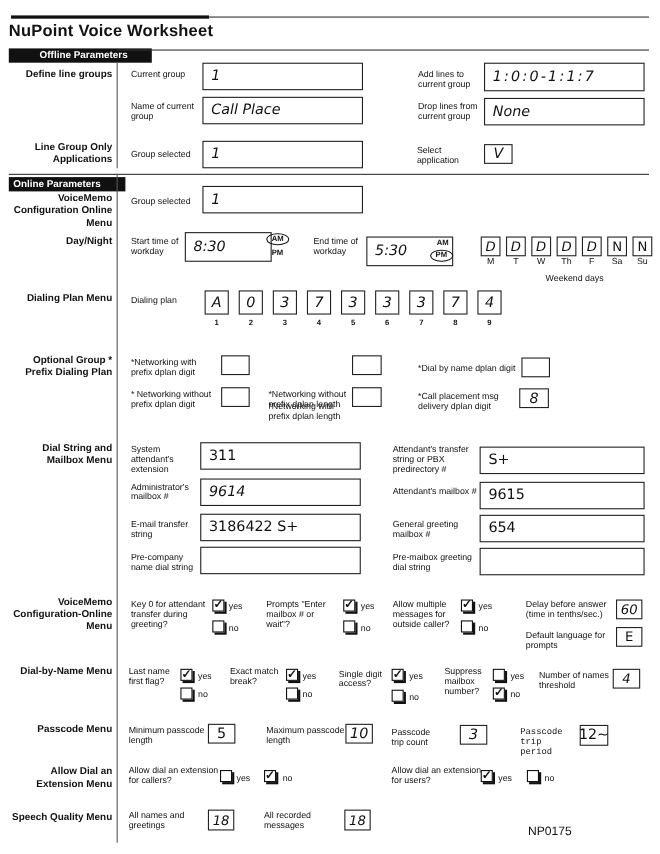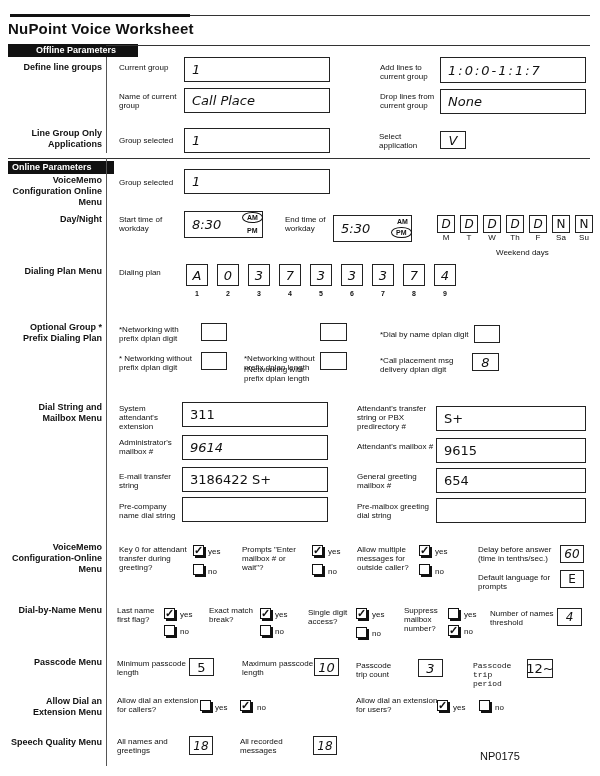--- a/index.html
+++ b/index.html
@@ -53,21 +53,21 @@
 <div class="abs sechdr" style="left:8px;top:161px;width:98px;">Online Parameters</div>
 <div class="abs secline" style="left:8px;top:158px;width:582px;"></div>
 <div class="abs vline" style="left:106px;top:158px;height:608px;"></div>
 
 <div class="abs sect" style="left:4px;top:175px;">VoiceMemo Configuration Online Menu</div>
 <div class="abs lbl" style="left:119px;top:178px;width:64px;">Group selected</div>
 <div class="abs box" style="left:184px;top:169px;width:146px;height:25px;">1</div>
 
 <div class="abs sect" style="left:4px;top:214px;">Day/Night</div>
 <div class="abs lbl" style="left:119px;top:215px;width:60px;">Start time of workday</div>
-<div class="abs box" style="left:184px;top:211px;width:79px;height:27px;">
+<div class="abs box" style="left:168px;top:211px;width:79px;height:27px;">
   <span>8:30</span>
 </div>
 <div class="abs ampm circle" style="left:242px;top:212px;">AM</div>
 <div class="abs ampm" style="left:247px;top:227px;">PM</div>
 
 <div class="abs lbl" style="left:285px;top:215px;width:50px;">End time of workday</div>
 <div class="abs box" style="left:333px;top:215px;width:79px;height:27px;">
   <span>5:30</span>
 </div>
 <div class="abs ampm" style="left:397px;top:218px;">AM</div>

